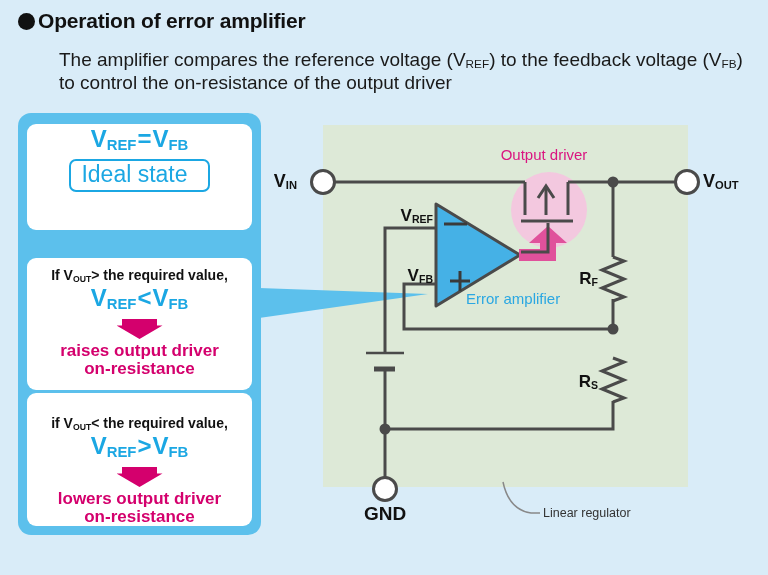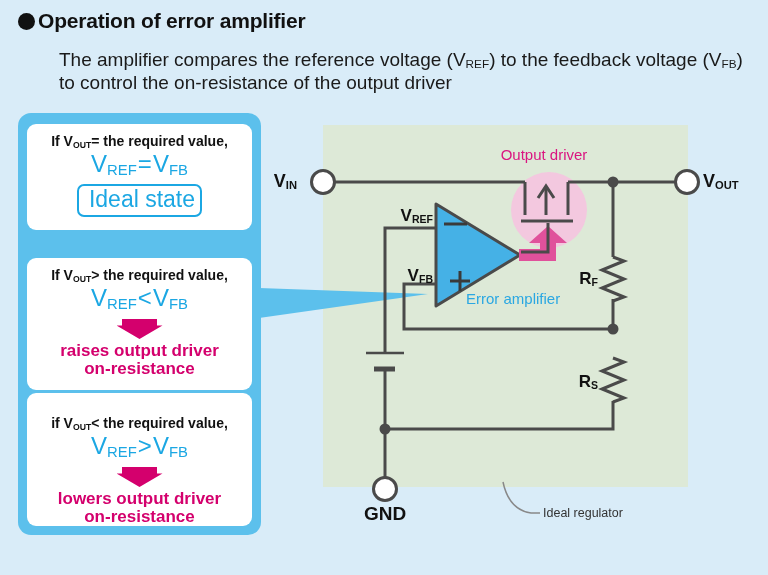--- a/index.html
+++ b/index.html
@@ -13,23 +13,23 @@
   .subtitle{position:absolute;left:59px;top:49px;font-size:19px;color:#1a1a1a;line-height:21px;}
   sub.ss{font-size:0.62em;vertical-align:baseline;position:relative;bottom:-0.18em;letter-spacing:0;}
 
   
   .panel{position:absolute;left:18px;top:113px;width:243px;height:422px;background:#5cc0ec;border-radius:13px;}
   .wbox{position:absolute;left:9px;width:225px;background:#fff;border-radius:9px;display:flex;flex-direction:column;align-items:center;}
   .wbox1{top:11px;height:106px;}
   .wbox2{top:145px;height:132px;}
   .wbox3{top:280px;height:133px;justify-content:flex-end;}
   .cond{margin-top:9px;font-size:14px;font-weight:bold;color:#111;white-space:nowrap;}
-  .formula{font-size:24px;font-weight:normal;color:#1ba7e3;line-height:27px;margin-top:1px;white-space:nowrap;}
+  .formula{font-size:24px;font-weight:bold;color:#1ba7e3;line-height:27px;margin-top:1px;white-space:nowrap;}
   .formula .op{padding:0 1px;}
-  .ideal-box{margin-top:3px;border:2.5px solid #1ba7e3;border-radius:7px;padding:0px 5px 2px 10px;color:#1ba7e3;font-size:23px;line-height:27px;}
+  .ideal-box{margin-top:3px;border:2.5px solid #1ba7e3;border-radius:7px;padding:0px 20px 2px 10px;color:#1ba7e3;font-size:23px;line-height:27px;}
   .down-arrow{width:46px;height:20px;background:#d4006d;margin-top:4px;
     clip-path:polygon(12% 0,88% 0,88% 32%,100% 32%,50% 100%,0 32%,12% 32%);}
   .result{margin-top:3px;font-size:17px;font-weight:bold;color:#d4006d;text-align:center;line-height:18px;white-space:nowrap;}
 
   
   .green-box{position:absolute;left:323px;top:125px;width:365px;height:362px;background:#dde9d7;}
   #wires{position:absolute;left:0;top:0;pointer-events:none;}
 
   .clabel{position:absolute;color:#111;white-space:nowrap;}
   .lab-vin{left:263px;top:171px;width:34px;text-align:right;font-size:18px;font-weight:bold;}
@@ -55,21 +55,20 @@
   <div class="subtitle">
     <span><span>The amplifier compares the reference voltage (V</span><sub class="ss">REF</sub><span>) to the feedback voltage (V</span><sub class="ss">FB</sub><span>)</span></span><br>
     <span>to control the on-resistance of the output driver</span>
   </div>
 
   <div class="green-box"></div>
 
   <div class="panel">
 
     <div class="wbox wbox1">
-      <div class="cond"><span>If V</span><sub class="ss">OUT</sub><span>= the required value,</span></div>
       <div class="formula"><span>V</span><sub class="ss">REF</sub><span class="op">=</span><span>V</span><sub class="ss">FB</sub></div>
       <div class="ideal-box">Ideal state</div>
     </div>
 
     <div class="wbox wbox2">
       <div class="cond"><span>If V</span><sub class="ss">OUT</sub><span>&gt; the required value,</span></div>
       <div class="formula"><span>V</span><sub class="ss">REF</sub><span class="op">&lt;</span><span>V</span><sub class="ss">FB</sub></div>
       <div class="down-arrow"></div>
       <div class="result"><span>raises output driver</span><br><span>on-resistance</span></div>
     </div>
@@ -138,15 +137,15 @@
 
   <div class="clabel lab-vin"><span>V</span><sub class="ss">IN</sub></div>
   <div class="clabel lab-vout"><span>V</span><sub class="ss">OUT</sub></div>
   <div class="clabel lab-vref"><span>V</span><sub class="ss">REF</sub></div>
   <div class="clabel lab-vfb"><span>V</span><sub class="ss">FB</sub></div>
   <div class="clabel lab-rf"><span>R</span><sub class="ss">F</sub></div>
   <div class="clabel lab-rs"><span>R</span><sub class="ss">S</sub></div>
   <div class="clabel lab-gnd">GND</div>
   <div class="clabel lab-outdrv">Output driver</div>
   <div class="clabel lab-erramp">Error amplifier</div>
-  <div class="clabel lab-linreg">Ideal regulator</div>
+  <div class="clabel lab-linreg">Linear regulator</div>
 
 </div>
 
 </body></html>

